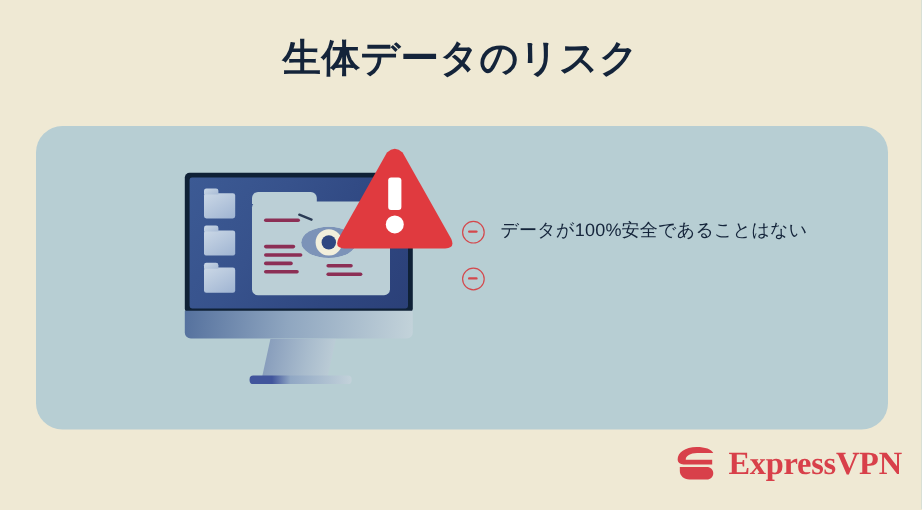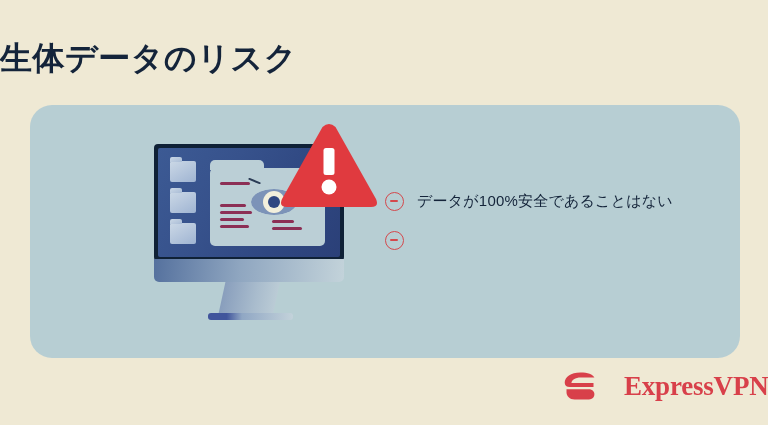--- a/index.html
+++ b/index.html
@@ -13,23 +13,24 @@
 
   body {
     background: #EFE9D4;
     font-family: "Liberation Sans", "DejaVu Sans", sans-serif;
     position: relative;
   }
 
   
   .page-title {
     position: absolute;
-    top: 38px;
+    top: 28px;
     left: 0;
     width: 768px;
+    text-align: center;
     font-size: 32px;
     font-weight: bold;
     color: #14243A;
     letter-spacing: 0.5px;
     line-height: 1.25;
   }
 
   
   .card {
     position: absolute;
@@ -217,21 +218,20 @@
   .bullet-list {
     position: absolute;
     left: 355px;
     top: 78px;
     width: 330px;
   }
   .bullet-row {
     display: flex;
     align-items: flex-end;
     margin-bottom: 20px;
-    margin-top: 8px;
   }
   .bullet-row:last-child { margin-bottom: 0; }
 
   .bullet-icon {
     flex: 0 0 auto;
     width: 19px;
     height: 19px;
     border: 1.8px solid #D4484C;
     border-radius: 50%;
     position: relative;
@@ -254,21 +254,20 @@
     letter-spacing: 0.2px;
   }
 
   
   .logo {
     position: absolute;
     left: 562px;
     top: 368px;
     display: flex;
     align-items: center;
-    gap: 17px;
   }
   .logo-mark {
     width: 36px;
     height: 36px;
     margin-right: 9px;
   }
   .logo-mark svg { display: block; width: 100%; height: 100%; }
   .logo-text {
     font-family: "Liberation Serif", "DejaVu Serif", serif;
     font-size: 27px;

